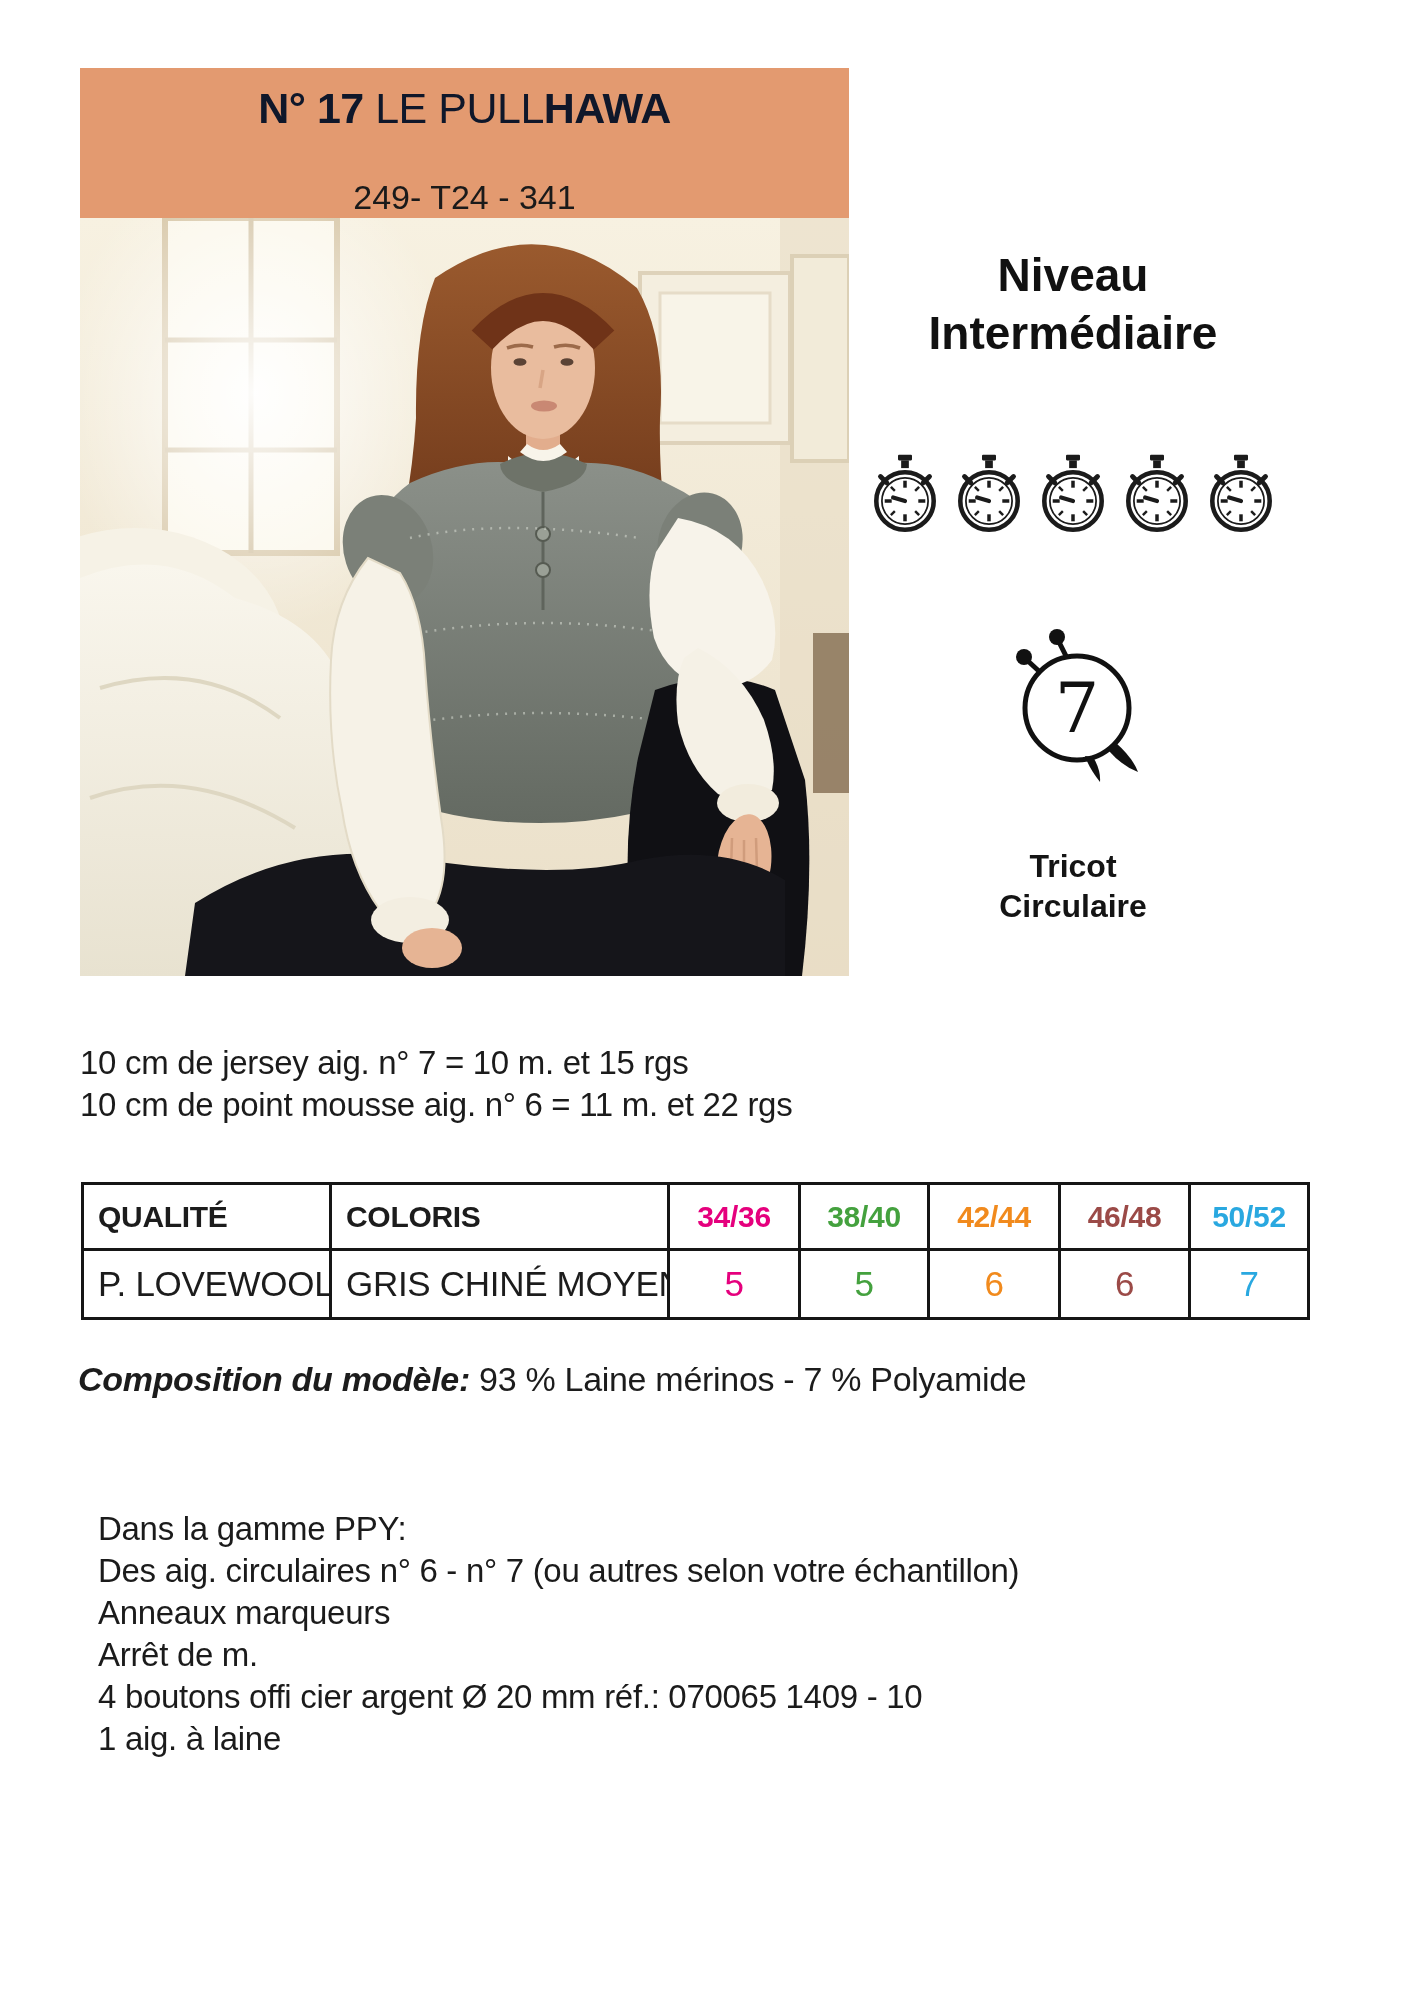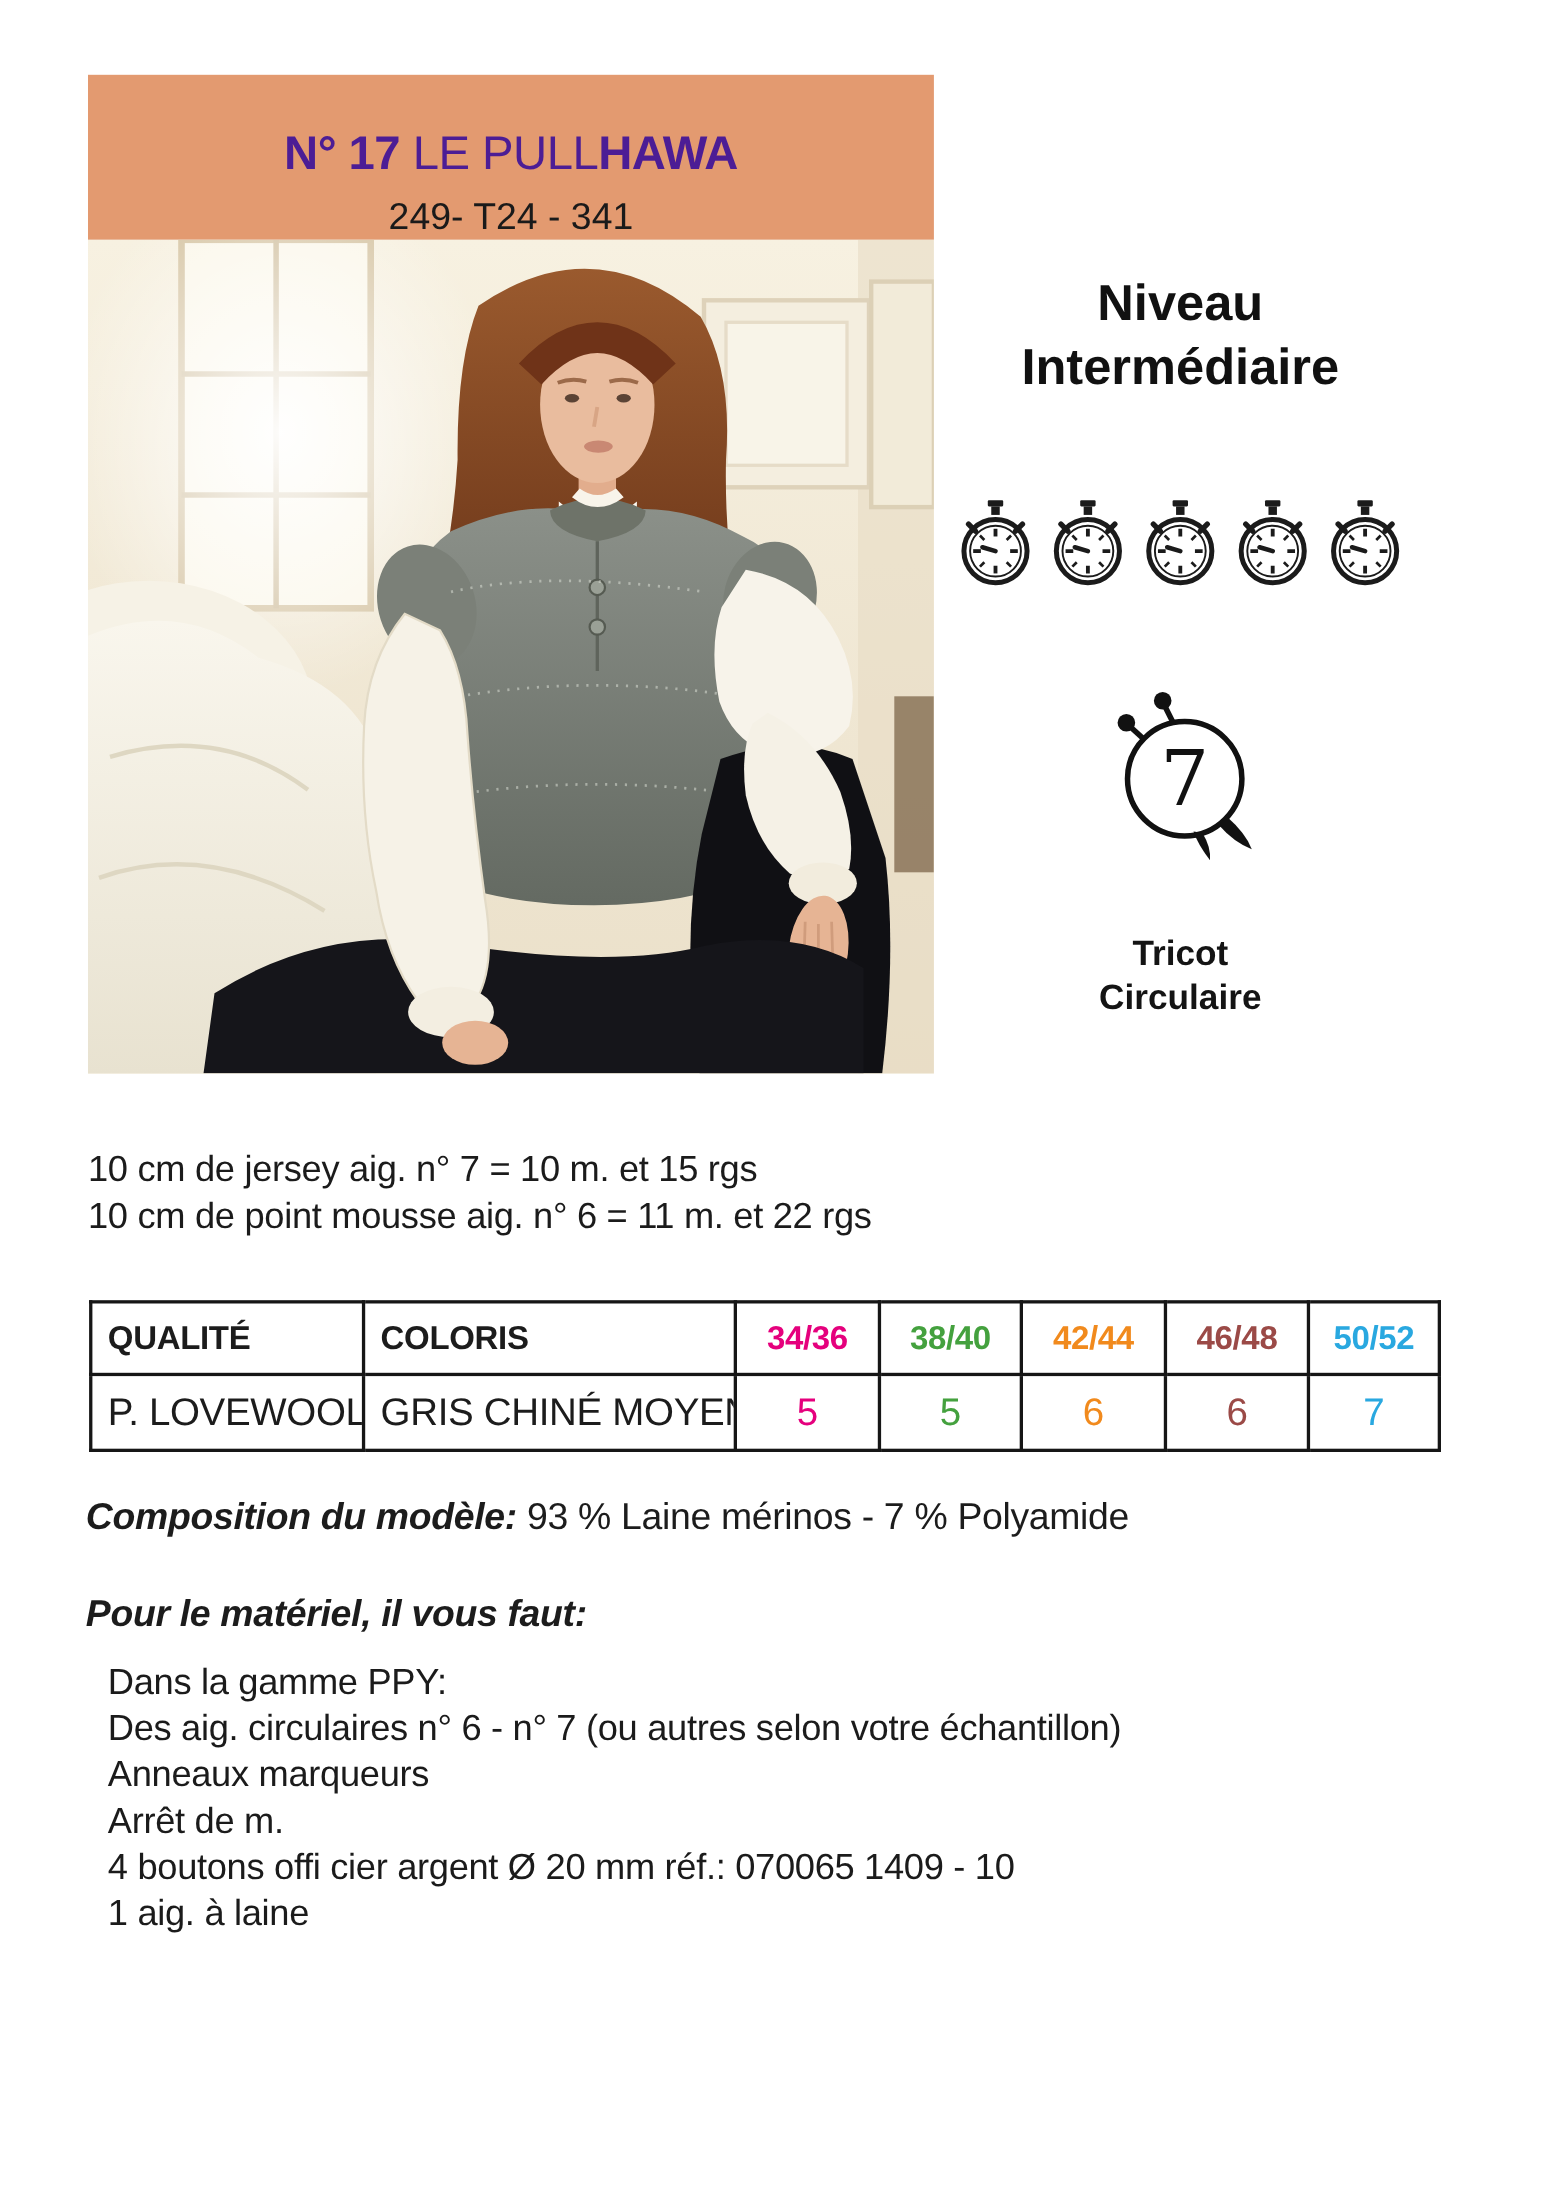--- a/index.html
+++ b/index.html
@@ -12,21 +12,21 @@
     overflow:hidden;
   }
   
   .banner{
     position:absolute;left:80px;top:68px;width:769px;height:150px;
     text-align:center;
   }
   .banner-title{
     padding-top:18px;
     font-size:43px;letter-spacing:-0.5px;line-height:1.05;
-    color:#4c1d95;white-space:nowrap;margin-top:32px;
+    color:#0f172a;white-space:nowrap;
   }
   .banner-title .b{font-weight:bold;}
   .banner-ref{
     position:absolute;left:0;right:0;top:110px;
     font-size:34px;color:#1a1a1a;
   }
   
   .photo{
     position:absolute;left:80px;top:218px;width:769px;height:758px;
     overflow:hidden;background:#f1e9d6;
@@ -282,21 +282,20 @@
       <td class="size" style="color: rgb(41, 168, 224);">7</td>
     </tr>
   </tbody>
     </table>
 
   <div class="composition">
     <span class="lbl">Composition du modèle:</span>
     <span>93 % Laine mérinos - 7 % Polyamide</span>
   </div>
 
-  <div class="materials-heading">Pour le matériel, il vous faut:</div>
   <ul class="materials-list">
     <li>Dans la gamme PPY:</li>
     <li>Des aig. circulaires n° 6 - n° 7 (ou autres selon votre échantillon)</li>
     <li>Anneaux marqueurs</li>
     <li>Arrêt de m.</li>
     <li>4 boutons offi cier argent Ø 20 mm réf.: 070065 1409 - 10</li>
     <li>1 aig. à laine</li>
   </ul>
 
 </div>

